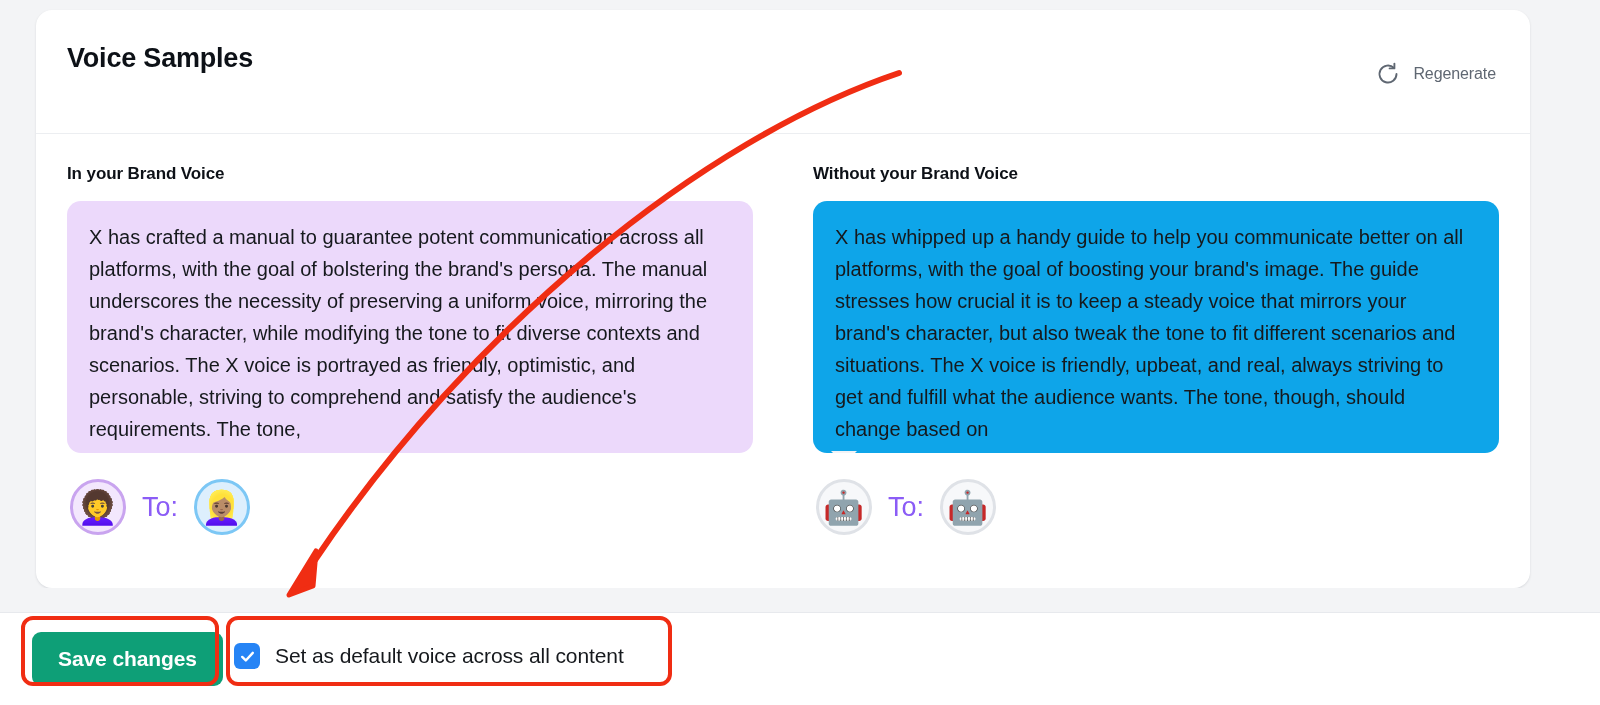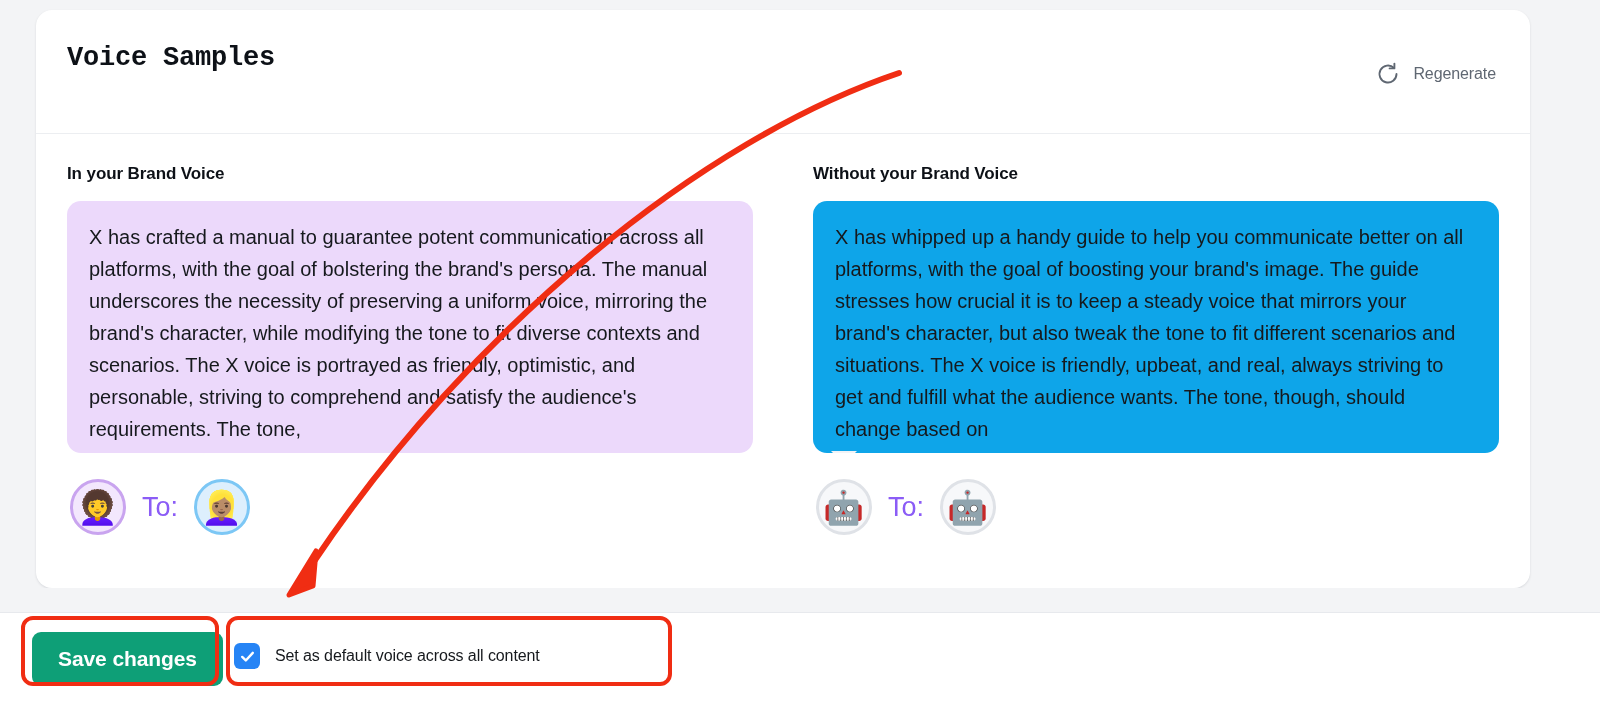--- a/index.html
+++ b/index.html
@@ -37,21 +37,20 @@
     box-sizing: border-box;
     padding: 32px 34px 0 31px;
   }
   .card-title {
     font-size: 27px;
     font-weight: bold;
     color: #0d1117;
     letter-spacing: -0.2px;
     margin: 0;
     line-height: 1.2;
-    font-family: Liberation Mono, monospace;
   }
   .card-sub {
     font-size: 19.5px;
     color: #1f2328;
     margin: 8px 0 0 0;
     line-height: 1.35;
     font-weight: 400;
   }
 
   .regen-btn {
@@ -194,21 +193,21 @@
     border-radius: 6px;
     background: #2684f5;
     display: flex;
     align-items: center;
     justify-content: center;
     cursor: pointer;
     flex: 0 0 26px;
   }
   .checkbox svg { display: block; }
   .check-label {
-    font-size: 16px;
+    font-size: 21px;
     color: #16191d;
     letter-spacing: -0.1px;
     cursor: pointer;
   }
 
   
   .anno-box {
     position: absolute;
     border: 4px solid #f02d13;
     border-radius: 12px;

